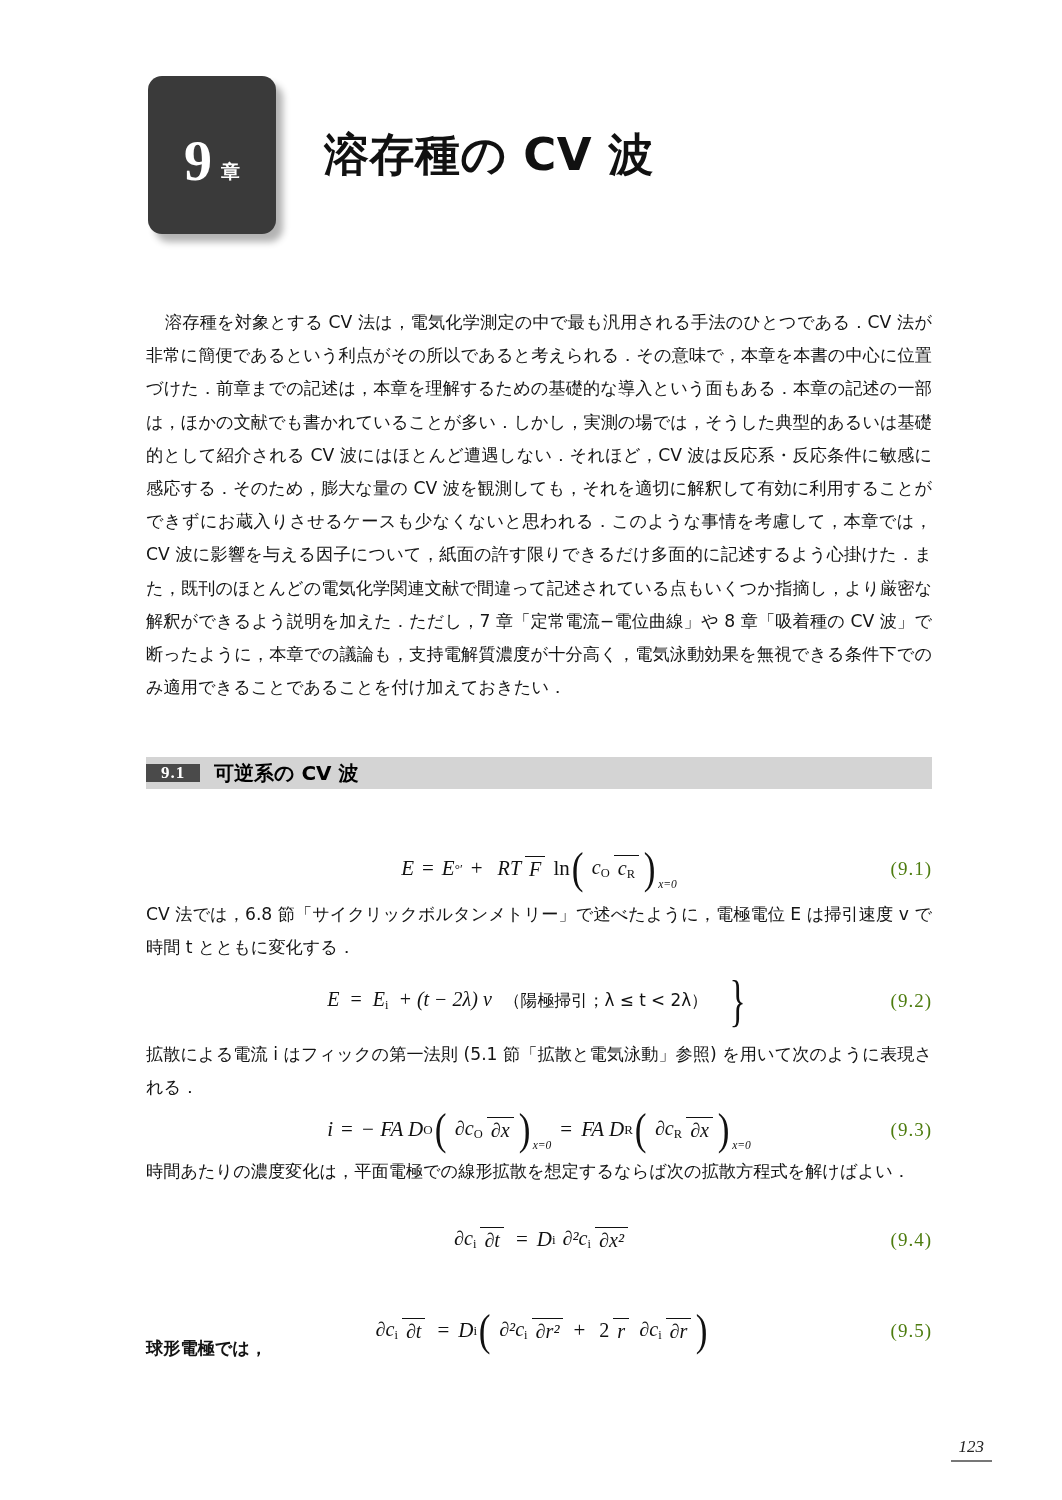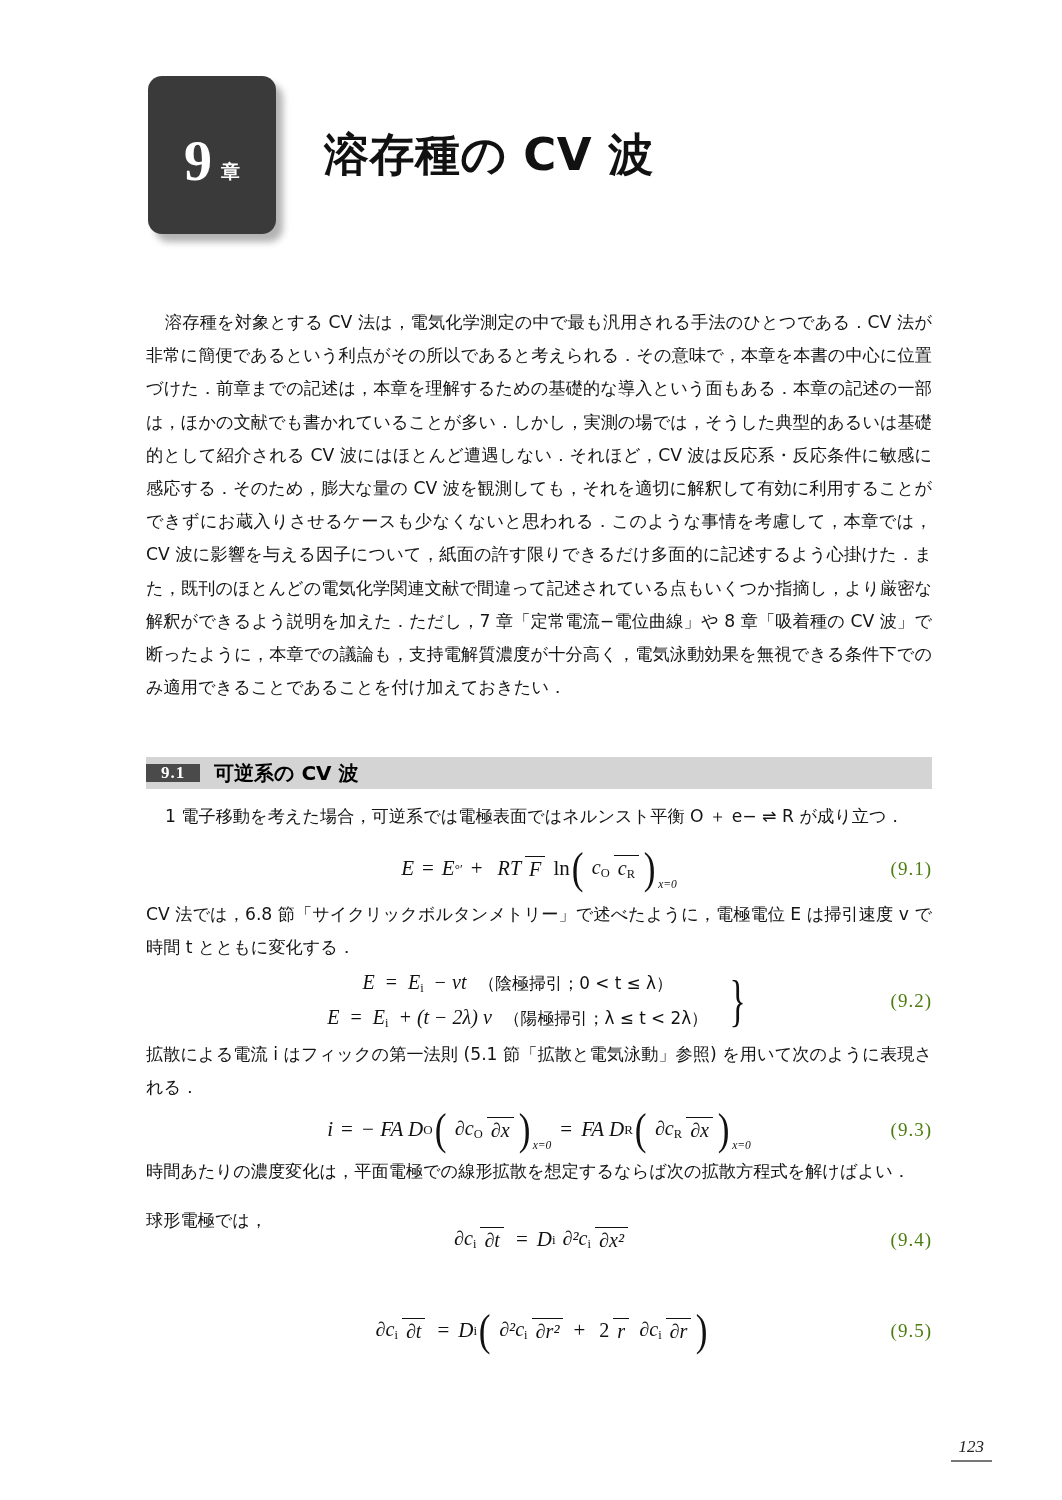--- a/index.html
+++ b/index.html
@@ -252,23 +252,20 @@
 
   <div class="body-col intro">
     <p class="jp indent">溶存種を対象とする CV 法は，電気化学測定の中で最も汎用される手法のひとつである．CV 法が非常に簡便であるという利点がその所以であると考えられる．その意味で，本章を本書の中心に位置づけた．前章までの記述は，本章を理解するための基礎的な導入という面もある．本章の記述の一部は，ほかの文献でも書かれていることが多い．しかし，実測の場では，そうした典型的あるいは基礎的として紹介される CV 波にはほとんど遭遇しない．それほど，CV 波は反応系・反応条件に敏感に感応する．そのため，膨大な量の CV 波を観測しても，それを適切に解釈して有効に利用することができずにお蔵入りさせるケースも少なくないと思われる．このような事情を考慮して，本章では，CV 波に影響を与える因子について，紙面の許す限りできるだけ多面的に記述するよう心掛けた．また，既刊のほとんどの電気化学関連文献で間違って記述されている点もいくつか指摘し，より厳密な解釈ができるよう説明を加えた．ただし，7 章「定常電流−電位曲線」や 8 章「吸着種の CV 波」で断ったように，本章での議論も，支持電解質濃度が十分高く，電気泳動効果を無視できる条件下でのみ適用できることであることを付け加えておきたい．</p>
   </div>
 
   <div class="section-heading">
     <div class="section-num">9.1</div>
     <div class="section-title">可逆系の CV 波</div>
   </div>
 
-  <div class="body-col" style="top:800px;">
-    <p class="jp indent">1 電子移動を考えた場合，可逆系では電極表面ではネルンスト平衡 O ＋ e− ⇌ R が成り立つ．</p>
-  </div>
 
   <div class="math-row" style="top:842px; height:54px;">
     <div class="eqbody">
       <i class="v">E</i>
       <span style="margin:0 8px;">=</span>
       <i class="v">E</i>
         <sup class="s">°′</sup>
       <span style="margin:0 8px;">+</span>
       <span class="frac">
         <span class="num"><i class="v">RT</i></span>
@@ -289,27 +286,20 @@
   </div>
 
   <div class="body-col" style="top:898px;">
     <p class="jp">CV 法では，6.8 節「サイクリックボルタンメトリー」で述べたように，電極電位 E は掃引速度 v で時間 t とともに変化する．</p>
   </div>
 
   <div class="math-row" style="top:963px; height:76px;">
     <div class="eqbody">
       <span class="system">
         <span class="system-lines">
-          <div class="sysline-1">
-            <i class="v">E</i>
-            <span style="margin:0 6px;">=</span>
-            <i class="v">E</i><sub class="s">i</sub>
-            <i class="v" style="margin-left:5px;">− vt</i>
-            <span class="jp-inline" style="margin-left:7px;">（陰極掃引；0 &lt; t ≤ λ）</span>
-          </div>
           <div>
             <i class="v">E</i>
             <span style="margin:0 6px;">=</span>
             <i class="v">E</i><sub class="s">i</sub>
             <i class="v" style="margin-left:5px;">+ (t − 2λ) v</i>
             <span class="jp-inline" style="margin-left:7px;">（陽極掃引；λ ≤ t &lt; 2λ）</span>
           </div>
         </span>
         <span class="brace">}</span>
       </span>
@@ -366,21 +356,21 @@
       <i class="v">D</i>
         <sub class="s">i</sub>
       <span class="frac">
         <span class="num"><i class="v">∂²c</i><sub class="s">i</sub></span>
         <span class="den"><i class="v">∂x²</i></span>
       </span>
     </div>
     <div class="eqnum">(9.4)</div>
   </div>
 
-  <div class="body-col" style="top:1204px;">
+  <div class="body-col" style="top:1332px;font-weight:bold;">
     <p class="jp">球形電極では，</p>
   </div>
 
   <div class="math-row" style="top:1302px; height:58px;">
     <div class="eqbody">
       <span class="frac">
         <span class="num"><i class="v">∂c</i><sub class="s">i</sub></span>
         <span class="den"><i class="v">∂t</i></span>
       </span>
       <span style="margin:0 9px;">=</span>

